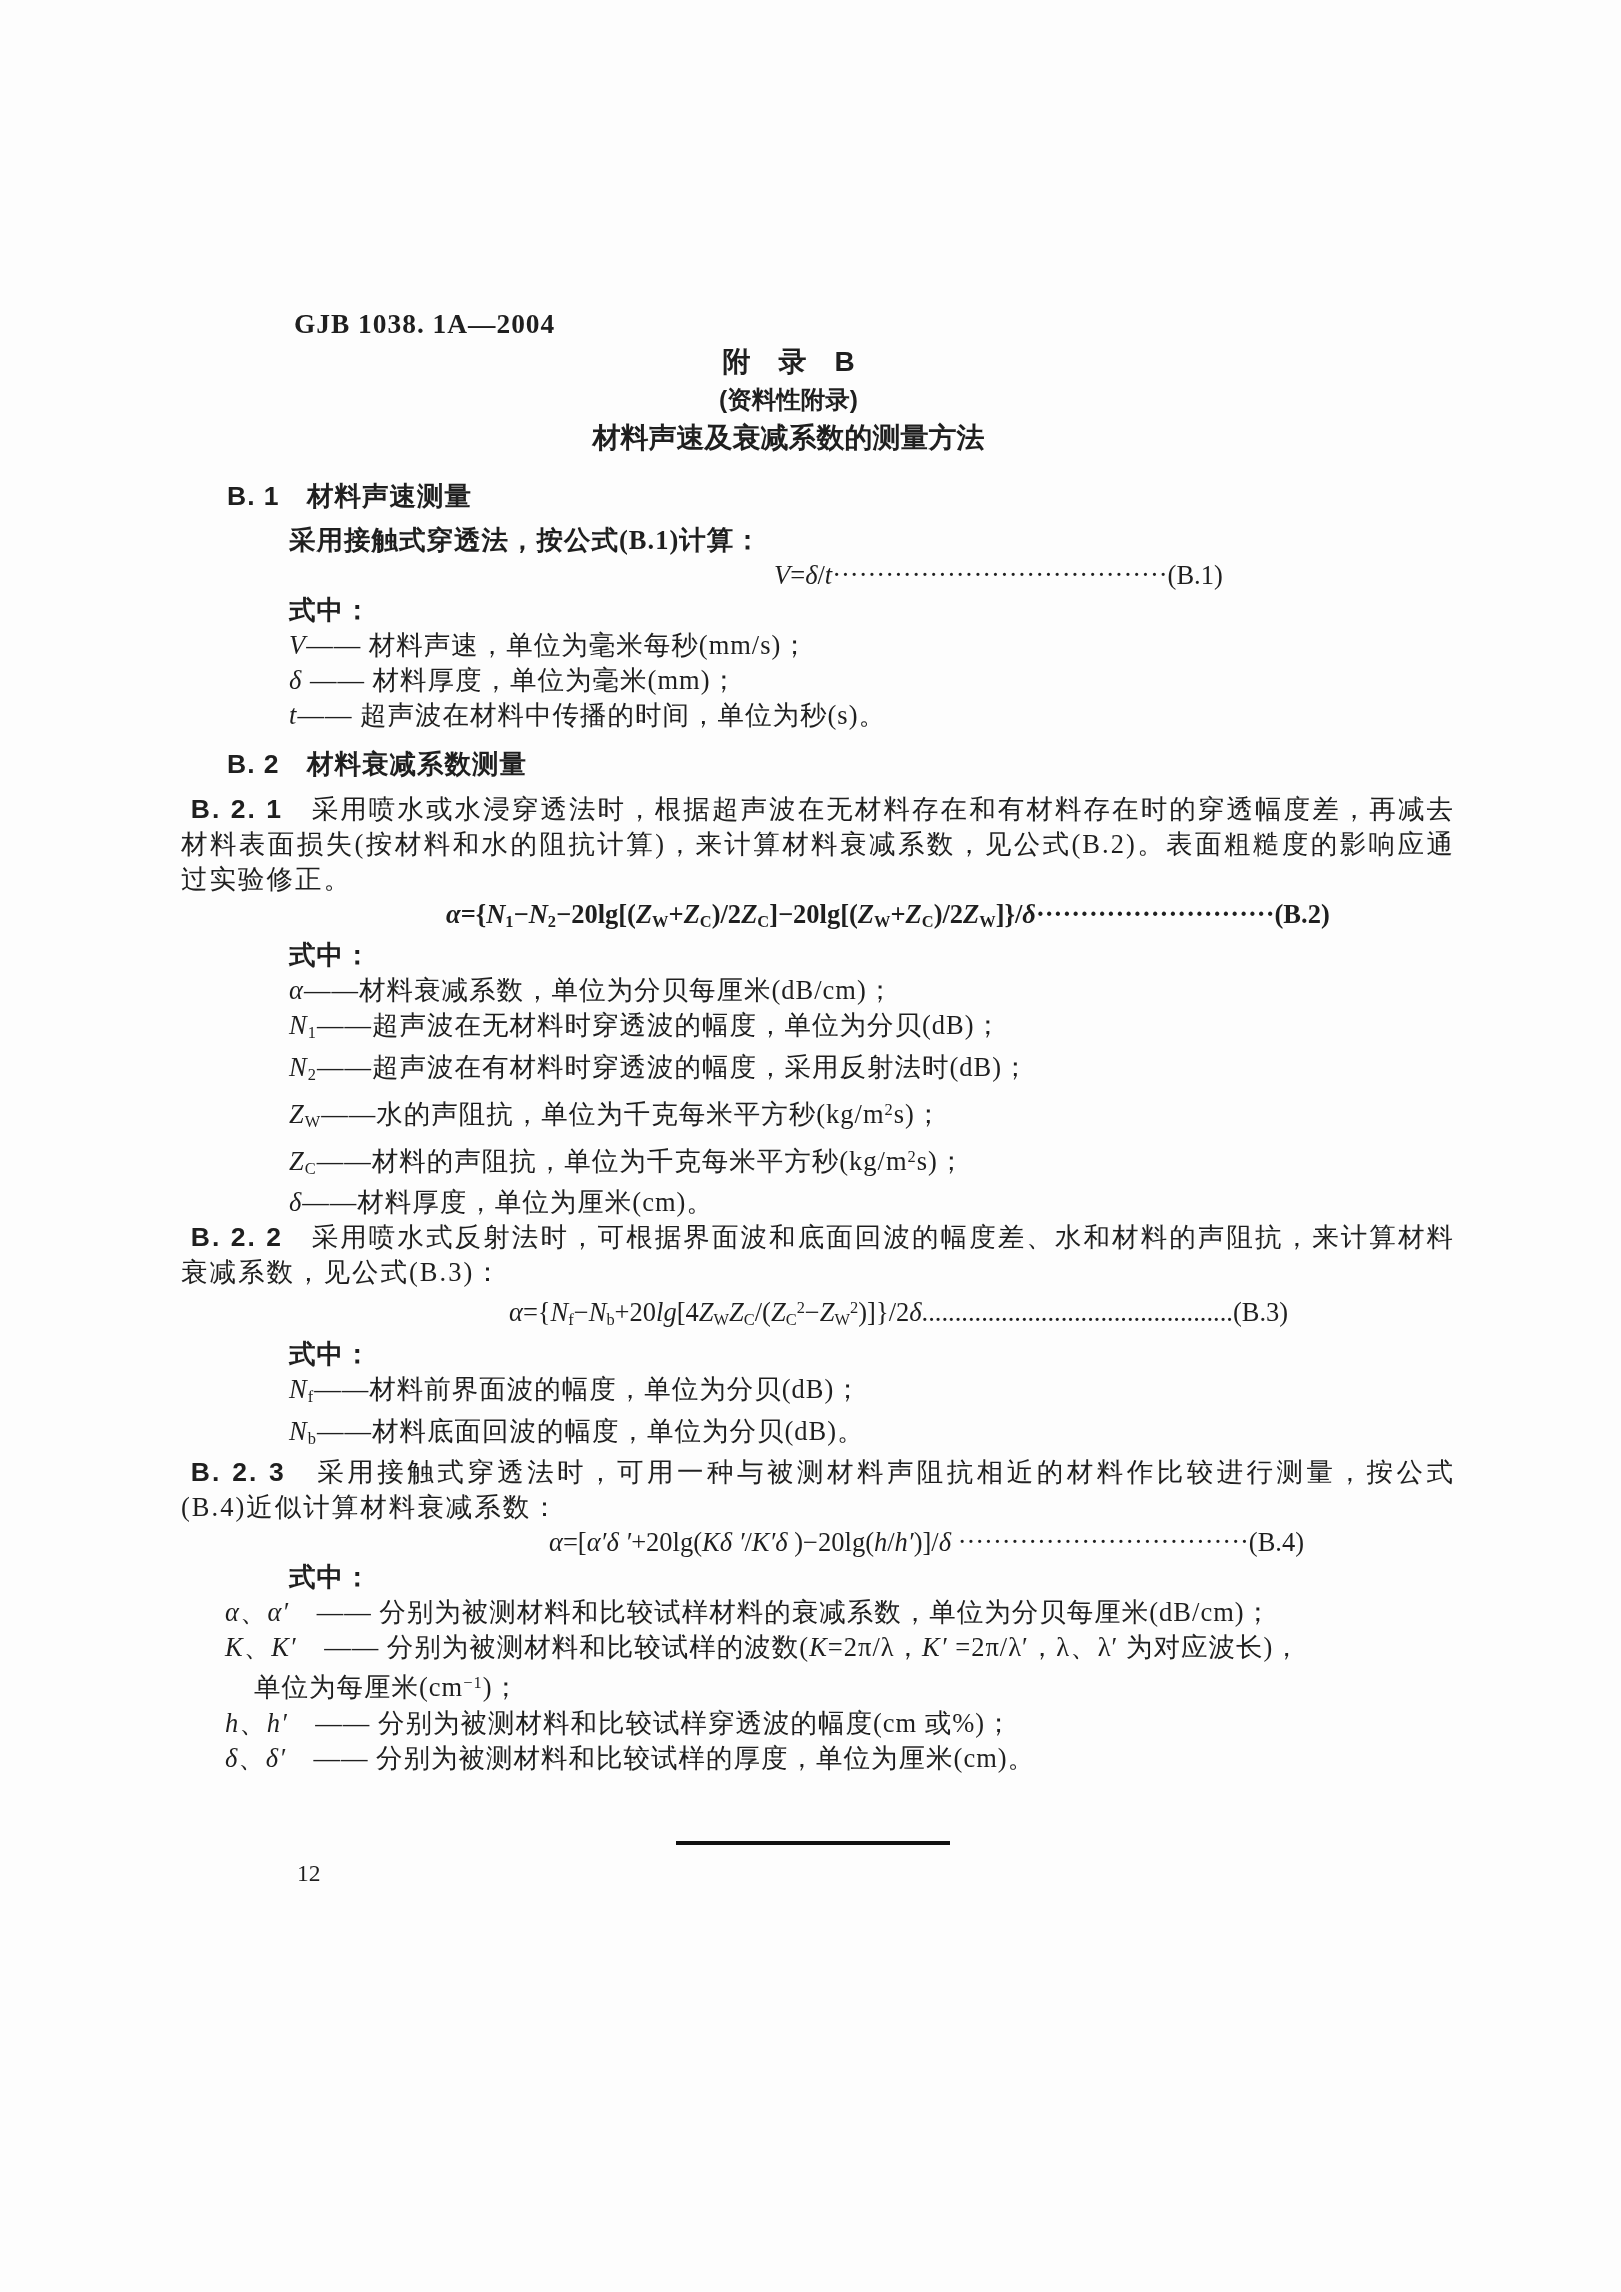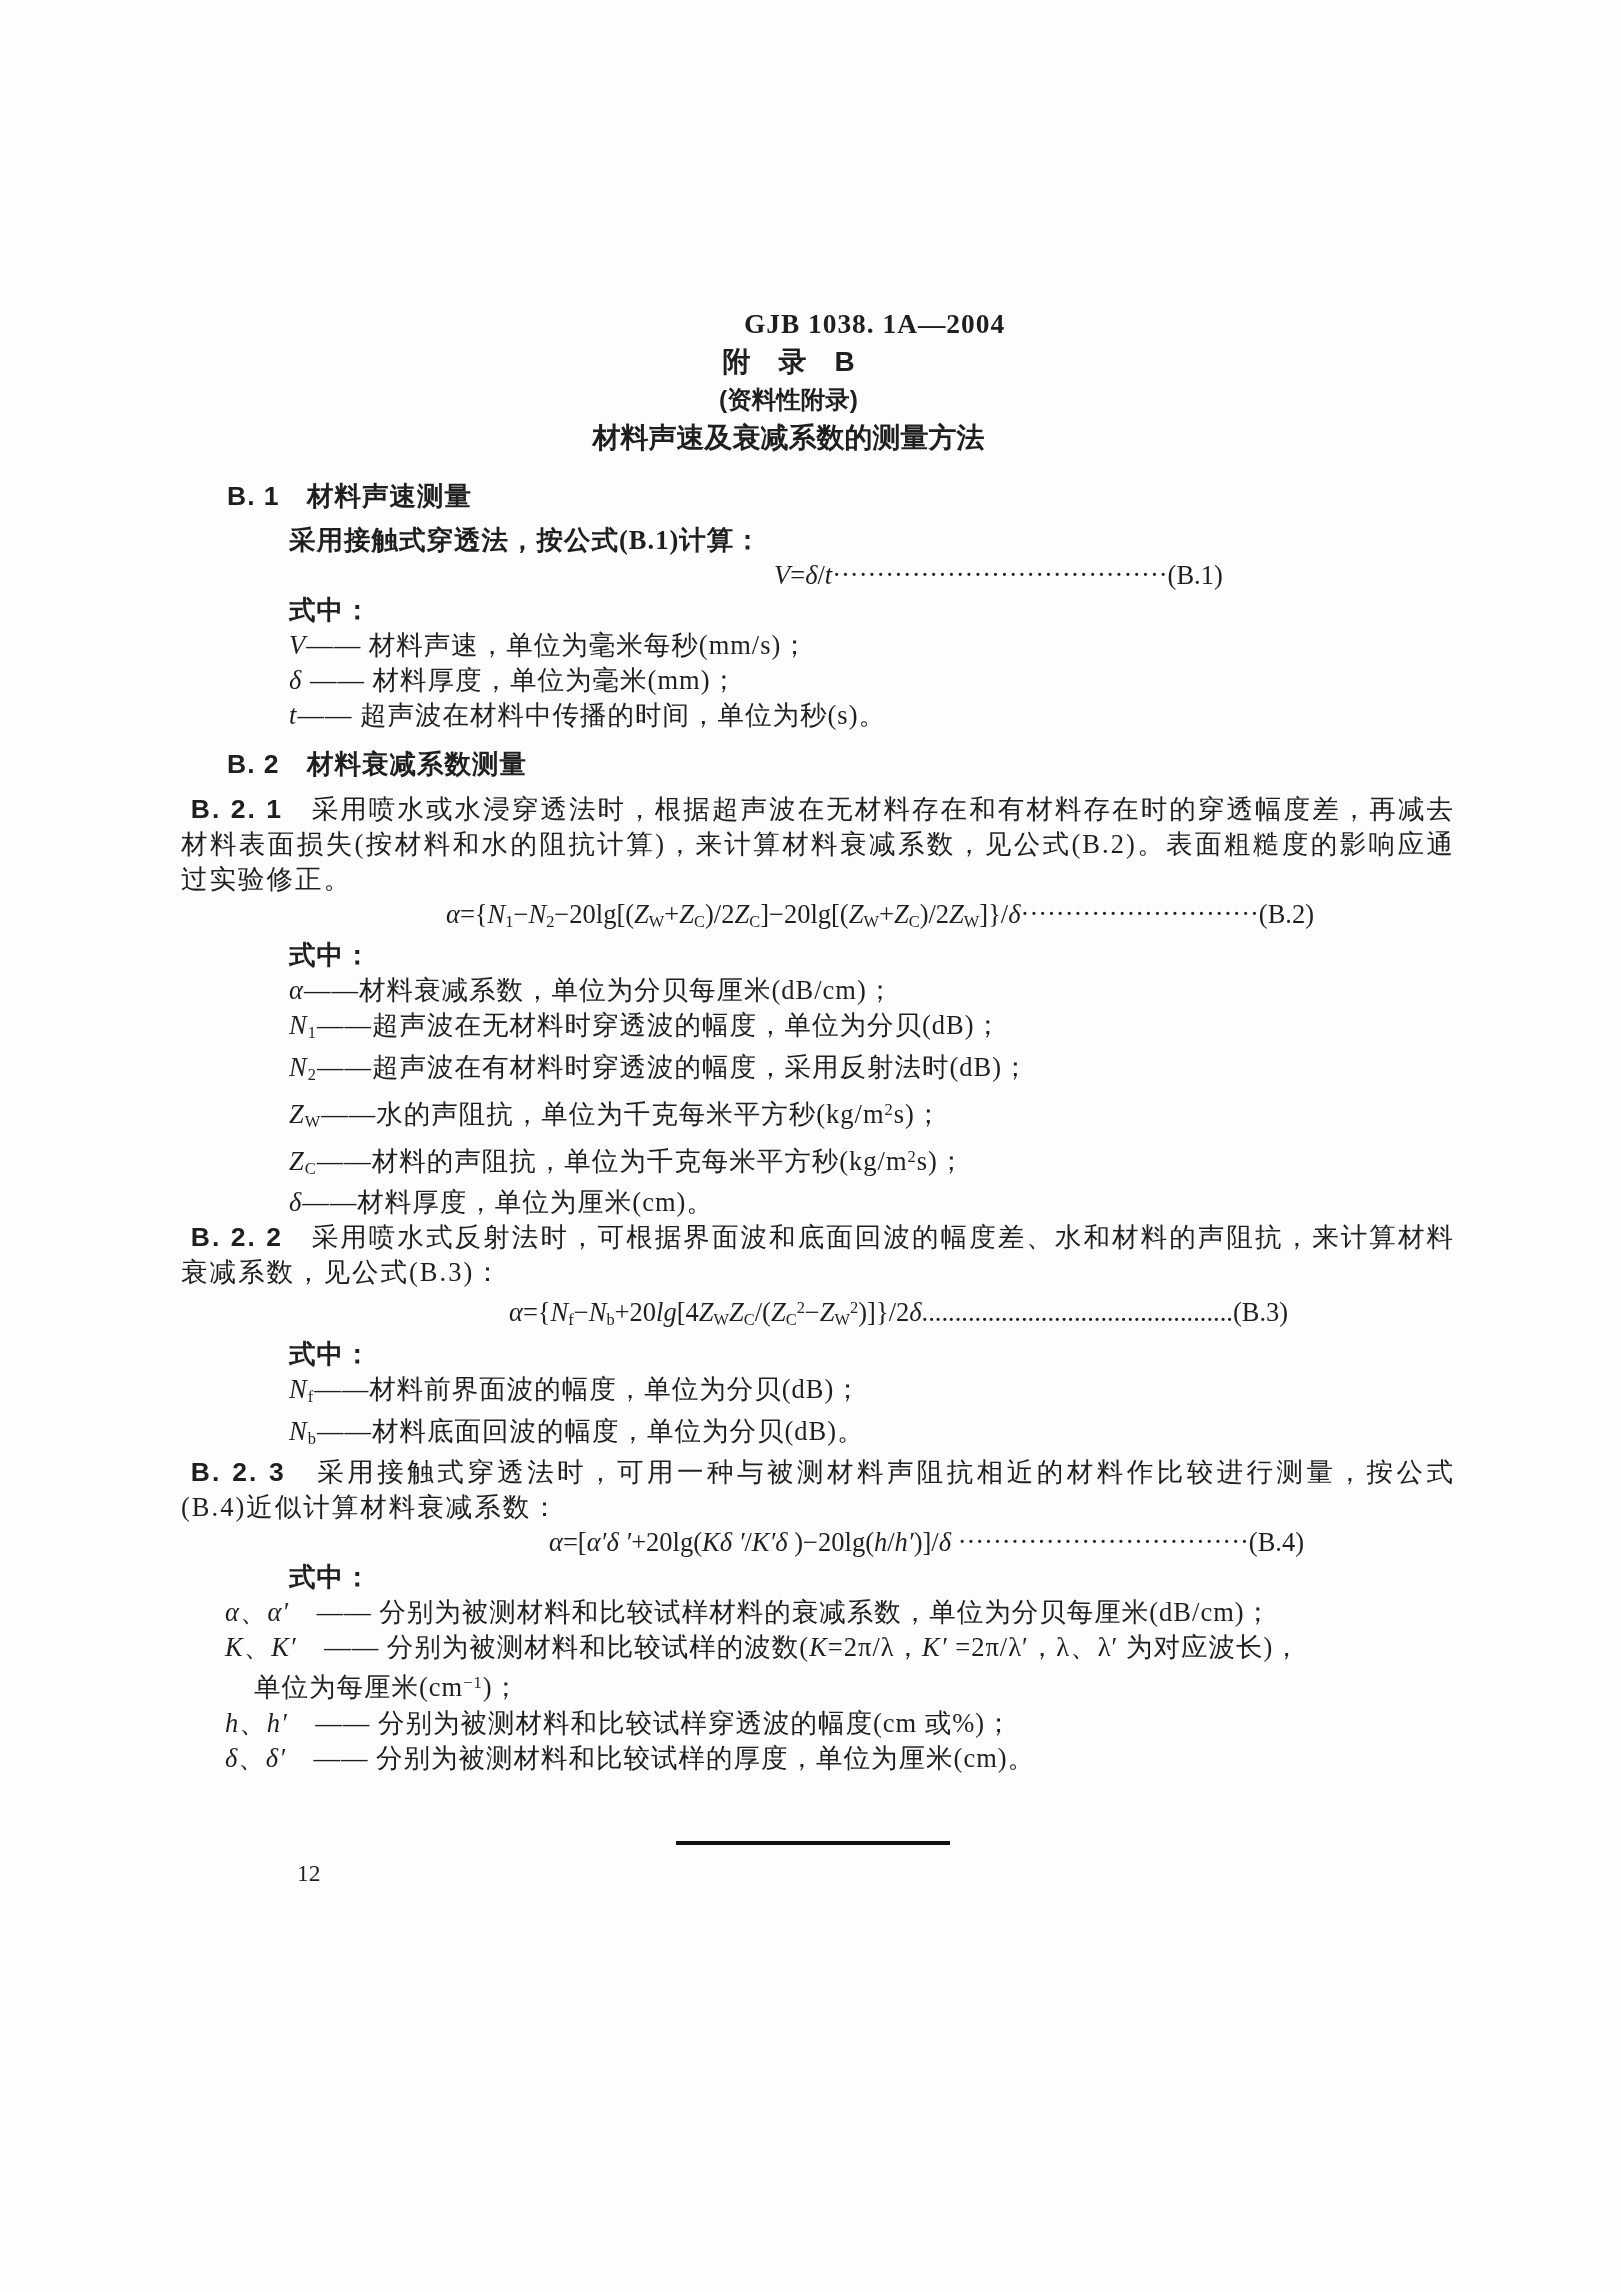--- a/index.html
+++ b/index.html
@@ -13,21 +13,20 @@
     font-family:"Liberation Serif","DejaVu Serif",serif;
     padding:307px 166px 0 181px;
     overflow:hidden;
   }
   .doc-header {
     margin-left:113px;
     font-size:27.4px; font-weight:700;
     line-height:35px;
     letter-spacing:1px;
     font-family:"Liberation Serif","DejaVu Serif",serif;
-    text-align:center;
   }
   .title-block { text-align:center; margin-right:59px;
     font-family:"Liberation Sans","DejaVu Sans",sans-serif; font-weight:700; }
   .t1 { font-size:28px; line-height:39px; }
   .t2 { font-size:24.5px; line-height:37px; }
   .t3 { font-size:28px; line-height:39px; }
 
   .sec-heading {
     font-family:Liberation Sans, sans-serif;
     font-weight:700; font-size:26.5px;
@@ -44,21 +43,21 @@
   .def23{ margin-left:44px; }
   .cont { margin-left:73px; }
 
   .para {
     font-size:26.5px; line-height:35px;
     letter-spacing:2px; text-align:justify;
     width:1274px; text-indent:9.8px;
   }
   .formula { font-size:26.5px; line-height:35px; white-space:nowrap; letter-spacing:0; }
   .f-b1 { margin-left:593px; }
-  .f-b2 { margin-left:265px; }
+  .f-b2 { margin-left:265px;font-weight:bold; }
   .f-b3 { margin-left:328px; }
   .f-b4 { margin-left:368px; }
 
   .note { font-size:22.5px; line-height:33px; margin-left:51px; letter-spacing:0.5px; white-space:nowrap; }
 
   .it { font-style:italic; }
   .bd { font-weight:700; font-family:"Liberation Sans","DejaVu Sans",sans-serif; }
   sub { font-size:0.62em; vertical-align:-0.22em; }
   sup { font-size:0.62em; vertical-align:0.5em; }
 

